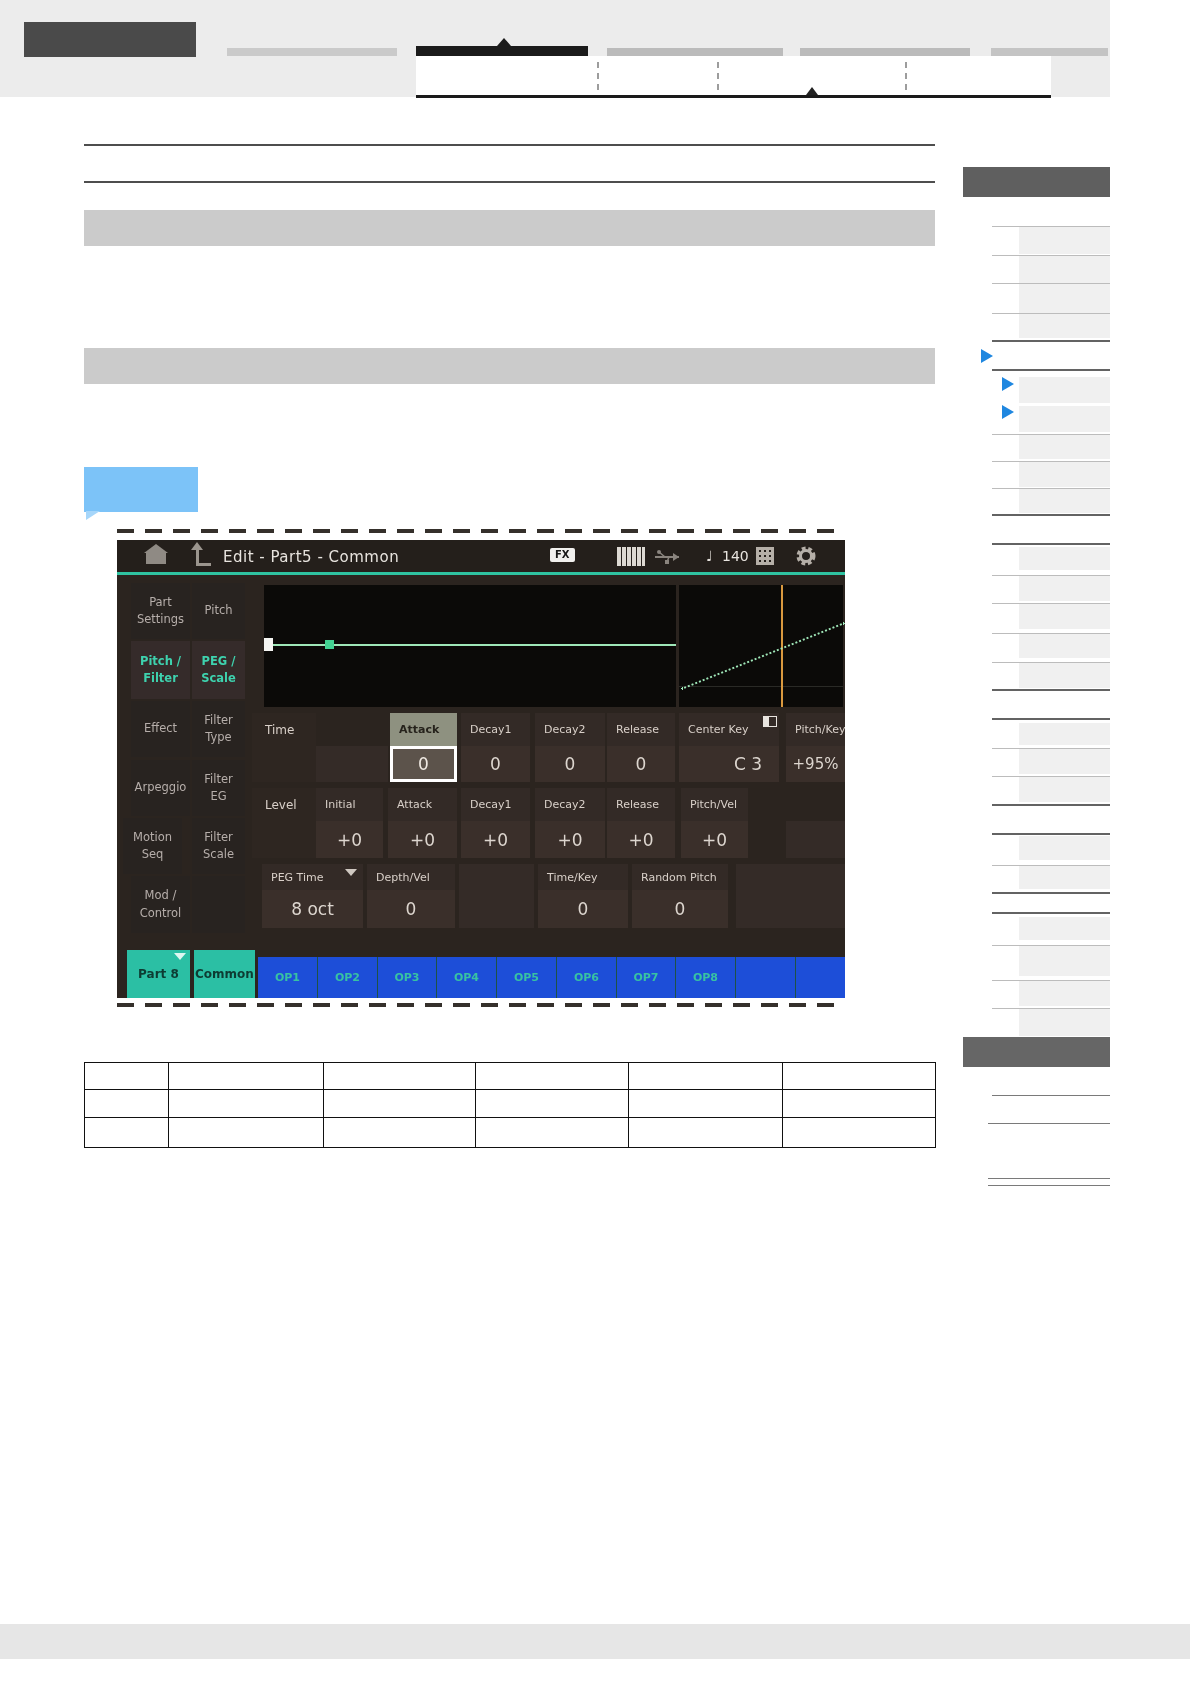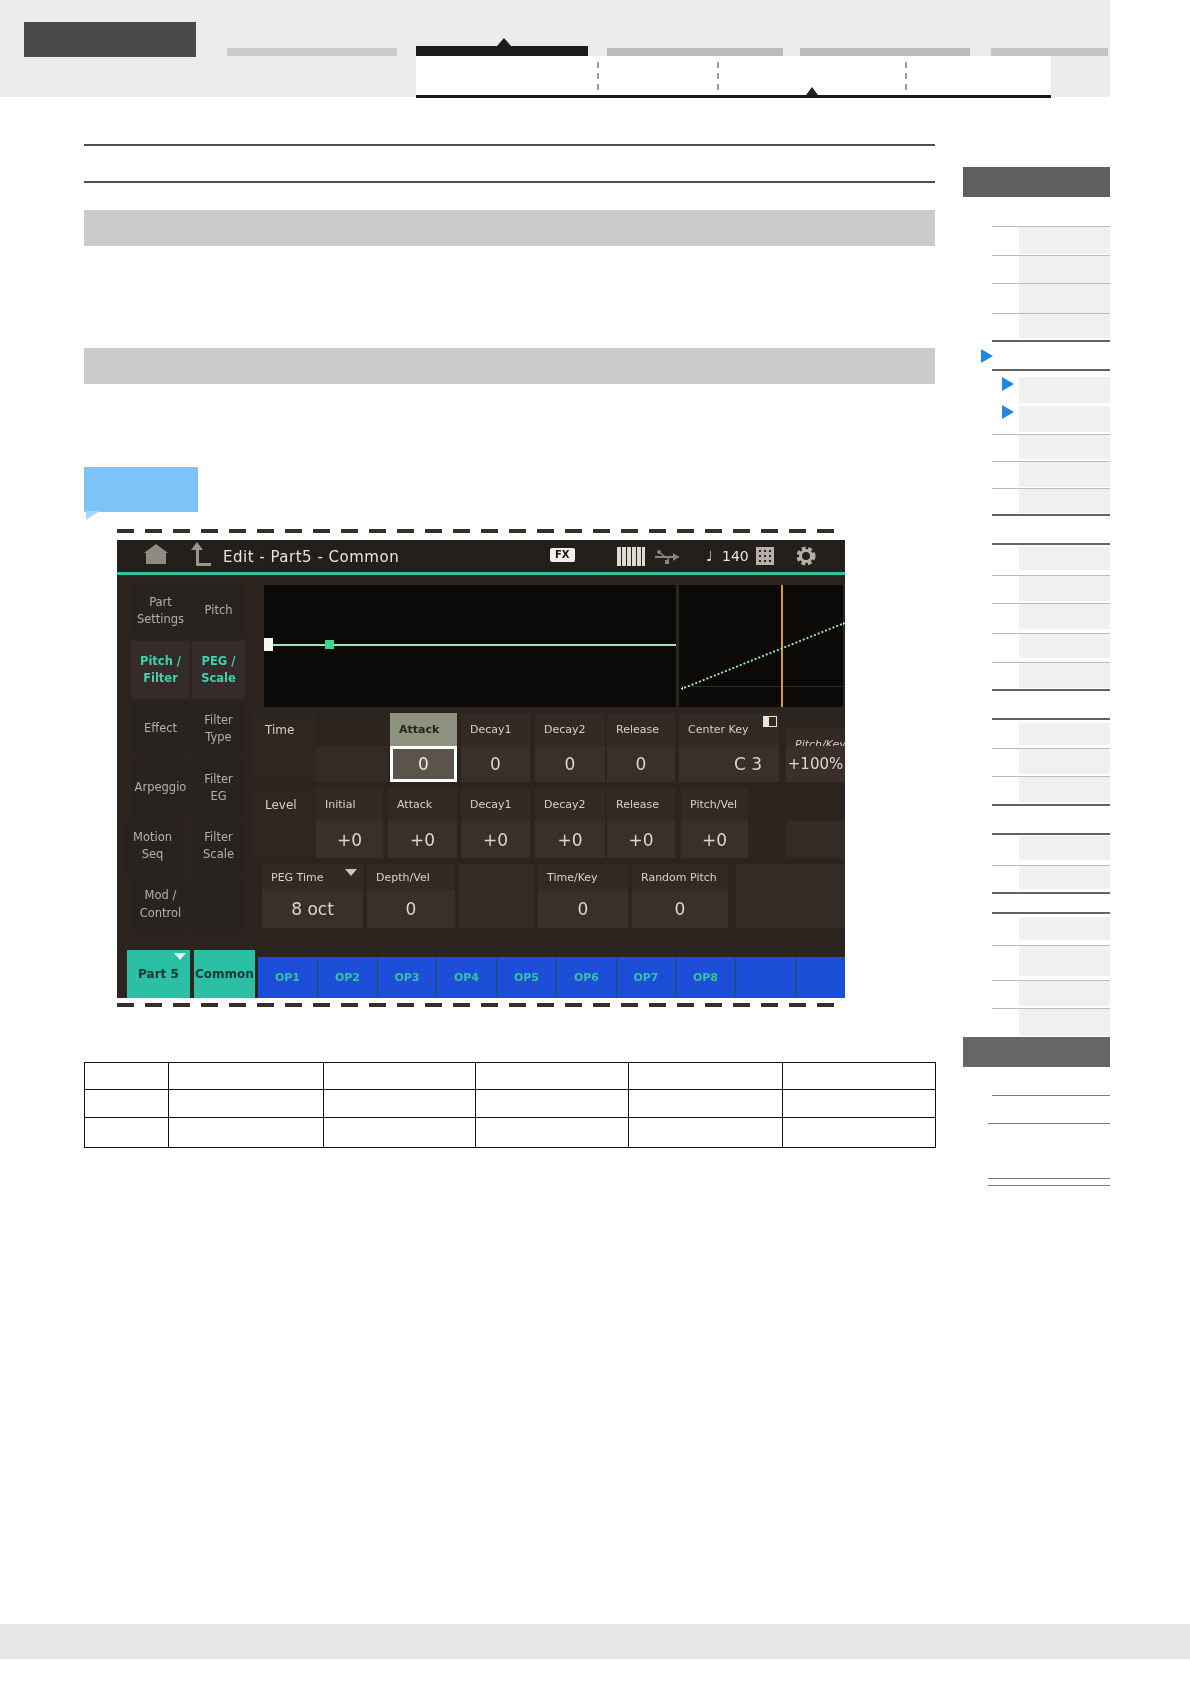--- a/index.html
+++ b/index.html
@@ -268,22 +268,22 @@
     <div class="pvalue selval" style="left:273px;top:206px;width:67px;height:36px;">0</div>
     <div class="plabel" style="left:344px;top:173px;width:69px;height:33px;">Decay1</div>
     <div class="pvalue" style="left:344px;top:206px;width:69px;height:36px;">0</div>
     <div class="plabel" style="left:418px;top:173px;width:70px;height:33px;">Decay2</div>
     <div class="pvalue" style="left:418px;top:206px;width:70px;height:36px;">0</div>
     <div class="plabel" style="left:490px;top:173px;width:68px;height:33px;">Release</div>
     <div class="pvalue" style="left:490px;top:206px;width:68px;height:36px;">0</div>
     <div class="plabel" style="left:562px;top:173px;width:100px;height:33px;text-align:center;">Center Key</div>
     <div class="abs" style="left:646px;top:176px;width:12px;height:9px;border:1.5px solid #e8e4df;background:linear-gradient(90deg,#e8e4df 45%,transparent 45%);"></div>
     <div class="pvalue" style="left:562px;top:206px;width:100px;height:36px;padding-left:38px;">C 3</div>
-    <div class="plabel" style="left:669px;top:188px;width:59px;height:33px;font-style:italic;">Pitch/Key</div>
-    <div class="pvalue" style="left:669px;top:206px;width:59px;height:36px;font-size:15px;">+100%</div>
+    <div class="plabel" style="left:669px;top:173px;width:59px;height:33px;">Pitch/Key</div>
+    <div class="pvalue" style="left:669px;top:206px;width:59px;height:36px;font-size:15px;">+95%</div>
 
     <div class="rowlabel" style="left:135px;top:248px;width:64px;height:70px;">Level</div>
     <div class="plabel" style="left:199px;top:248px;width:67px;height:33px;">Initial</div>
     <div class="pvalue" style="left:199px;top:281px;width:67px;height:37px;">+0</div>
     <div class="plabel" style="left:271px;top:248px;width:69px;height:33px;">Attack</div>
     <div class="pvalue" style="left:271px;top:281px;width:69px;height:37px;">+0</div>
     <div class="plabel" style="left:344px;top:248px;width:69px;height:33px;">Decay1</div>
     <div class="pvalue" style="left:344px;top:281px;width:69px;height:37px;">+0</div>
     <div class="plabel" style="left:418px;top:248px;width:70px;height:33px;">Decay2</div>
     <div class="pvalue" style="left:418px;top:281px;width:70px;height:37px;">+0</div>
@@ -298,21 +298,21 @@
     <div class="pvalue" style="left:145px;top:350px;width:101px;height:38px;">8 oct</div>
     <div class="plabel" style="left:250px;top:324px;width:88px;height:26px;">Depth/Vel</div>
     <div class="pvalue" style="left:250px;top:350px;width:88px;height:38px;">0</div>
     <div class="emptycell" style="left:342px;top:324px;width:75px;height:64px;"></div>
     <div class="plabel" style="left:421px;top:324px;width:90px;height:26px;">Time/Key</div>
     <div class="pvalue" style="left:421px;top:350px;width:90px;height:38px;">0</div>
     <div class="plabel" style="left:515px;top:324px;width:96px;height:26px;">Random Pitch</div>
     <div class="pvalue" style="left:515px;top:350px;width:96px;height:38px;">0</div>
     <div class="emptycell" style="left:619px;top:324px;width:109px;height:64px;"></div>
 
-    <div class="parttab" style="left:10px;width:63px;">Part 5</div>
+    <div class="parttab" style="left:10px;width:63px;">Part 8</div>
     <div class="abs" style="left:57px;top:413px;width:0;height:0;border-left:6px solid transparent;border-right:6px solid transparent;border-top:7px solid #dff7f1;"></div>
     <div class="parttab" style="left:77px;width:61px;">Common</div>
     <div class="opstrip">
       <div class="opcell" style="width:60px;">OP1</div>
       <div class="opcell" style="width:60px;">OP2</div>
       <div class="opcell" style="width:59px;">OP3</div>
       <div class="opcell" style="width:60px;">OP4</div>
       <div class="opcell" style="width:60px;">OP5</div>
       <div class="opcell" style="width:60px;">OP6</div>
       <div class="opcell" style="width:59px;">OP7</div>

